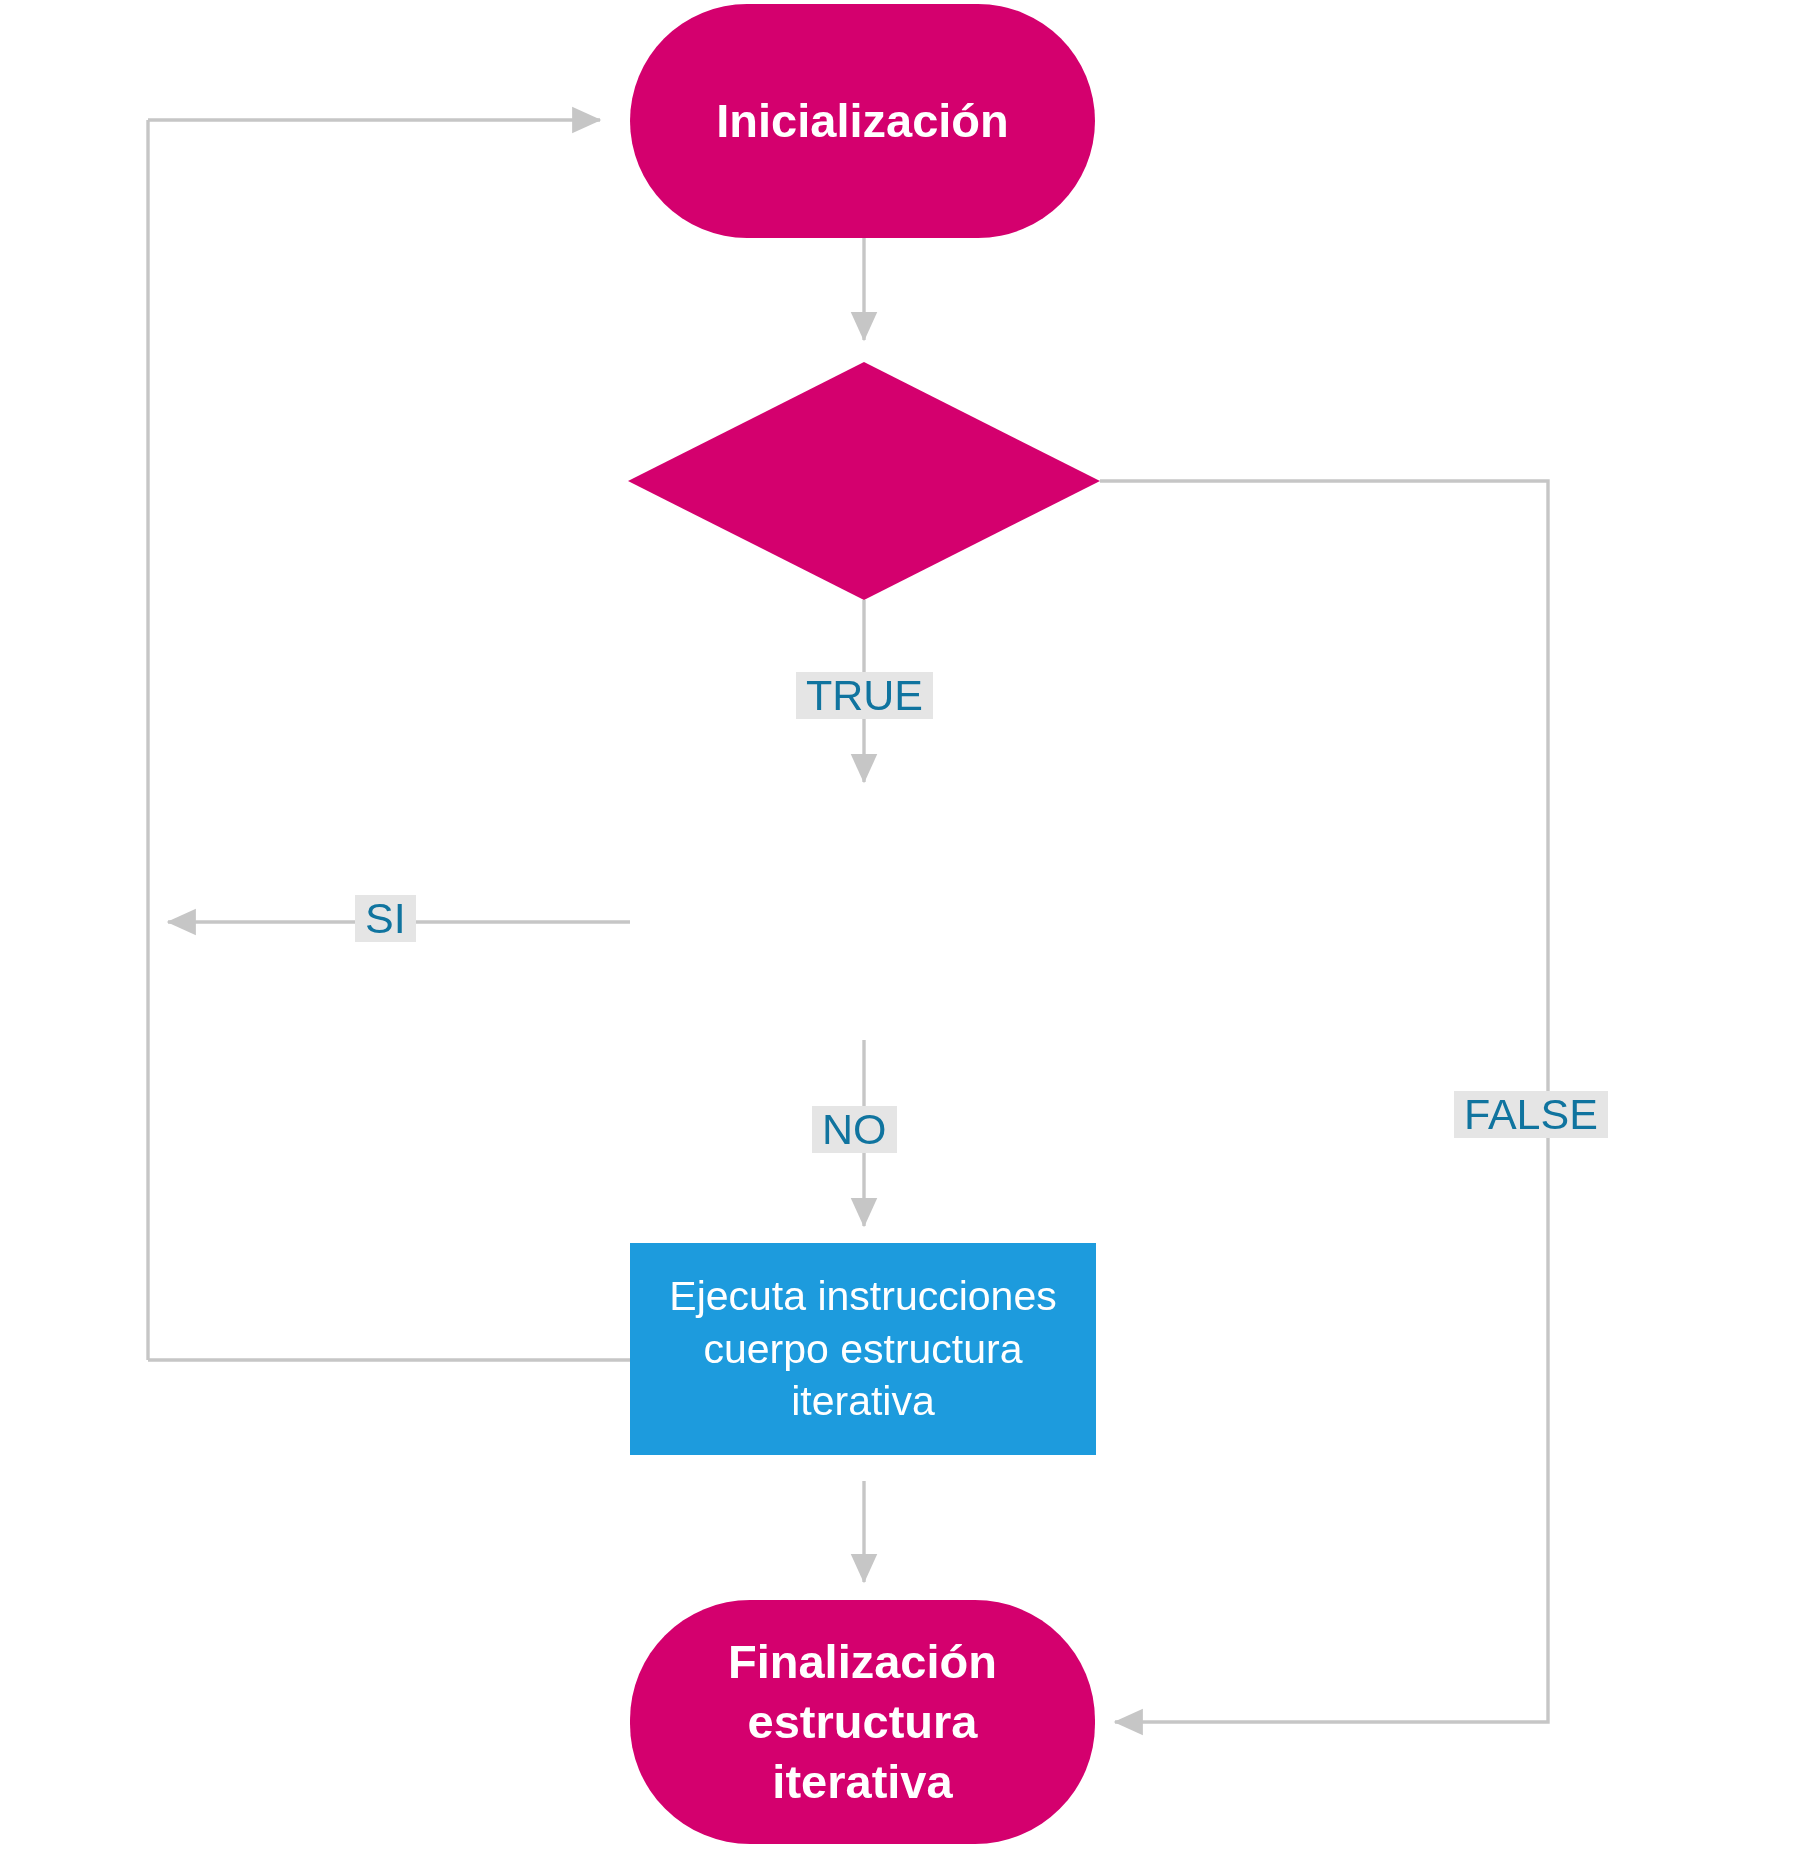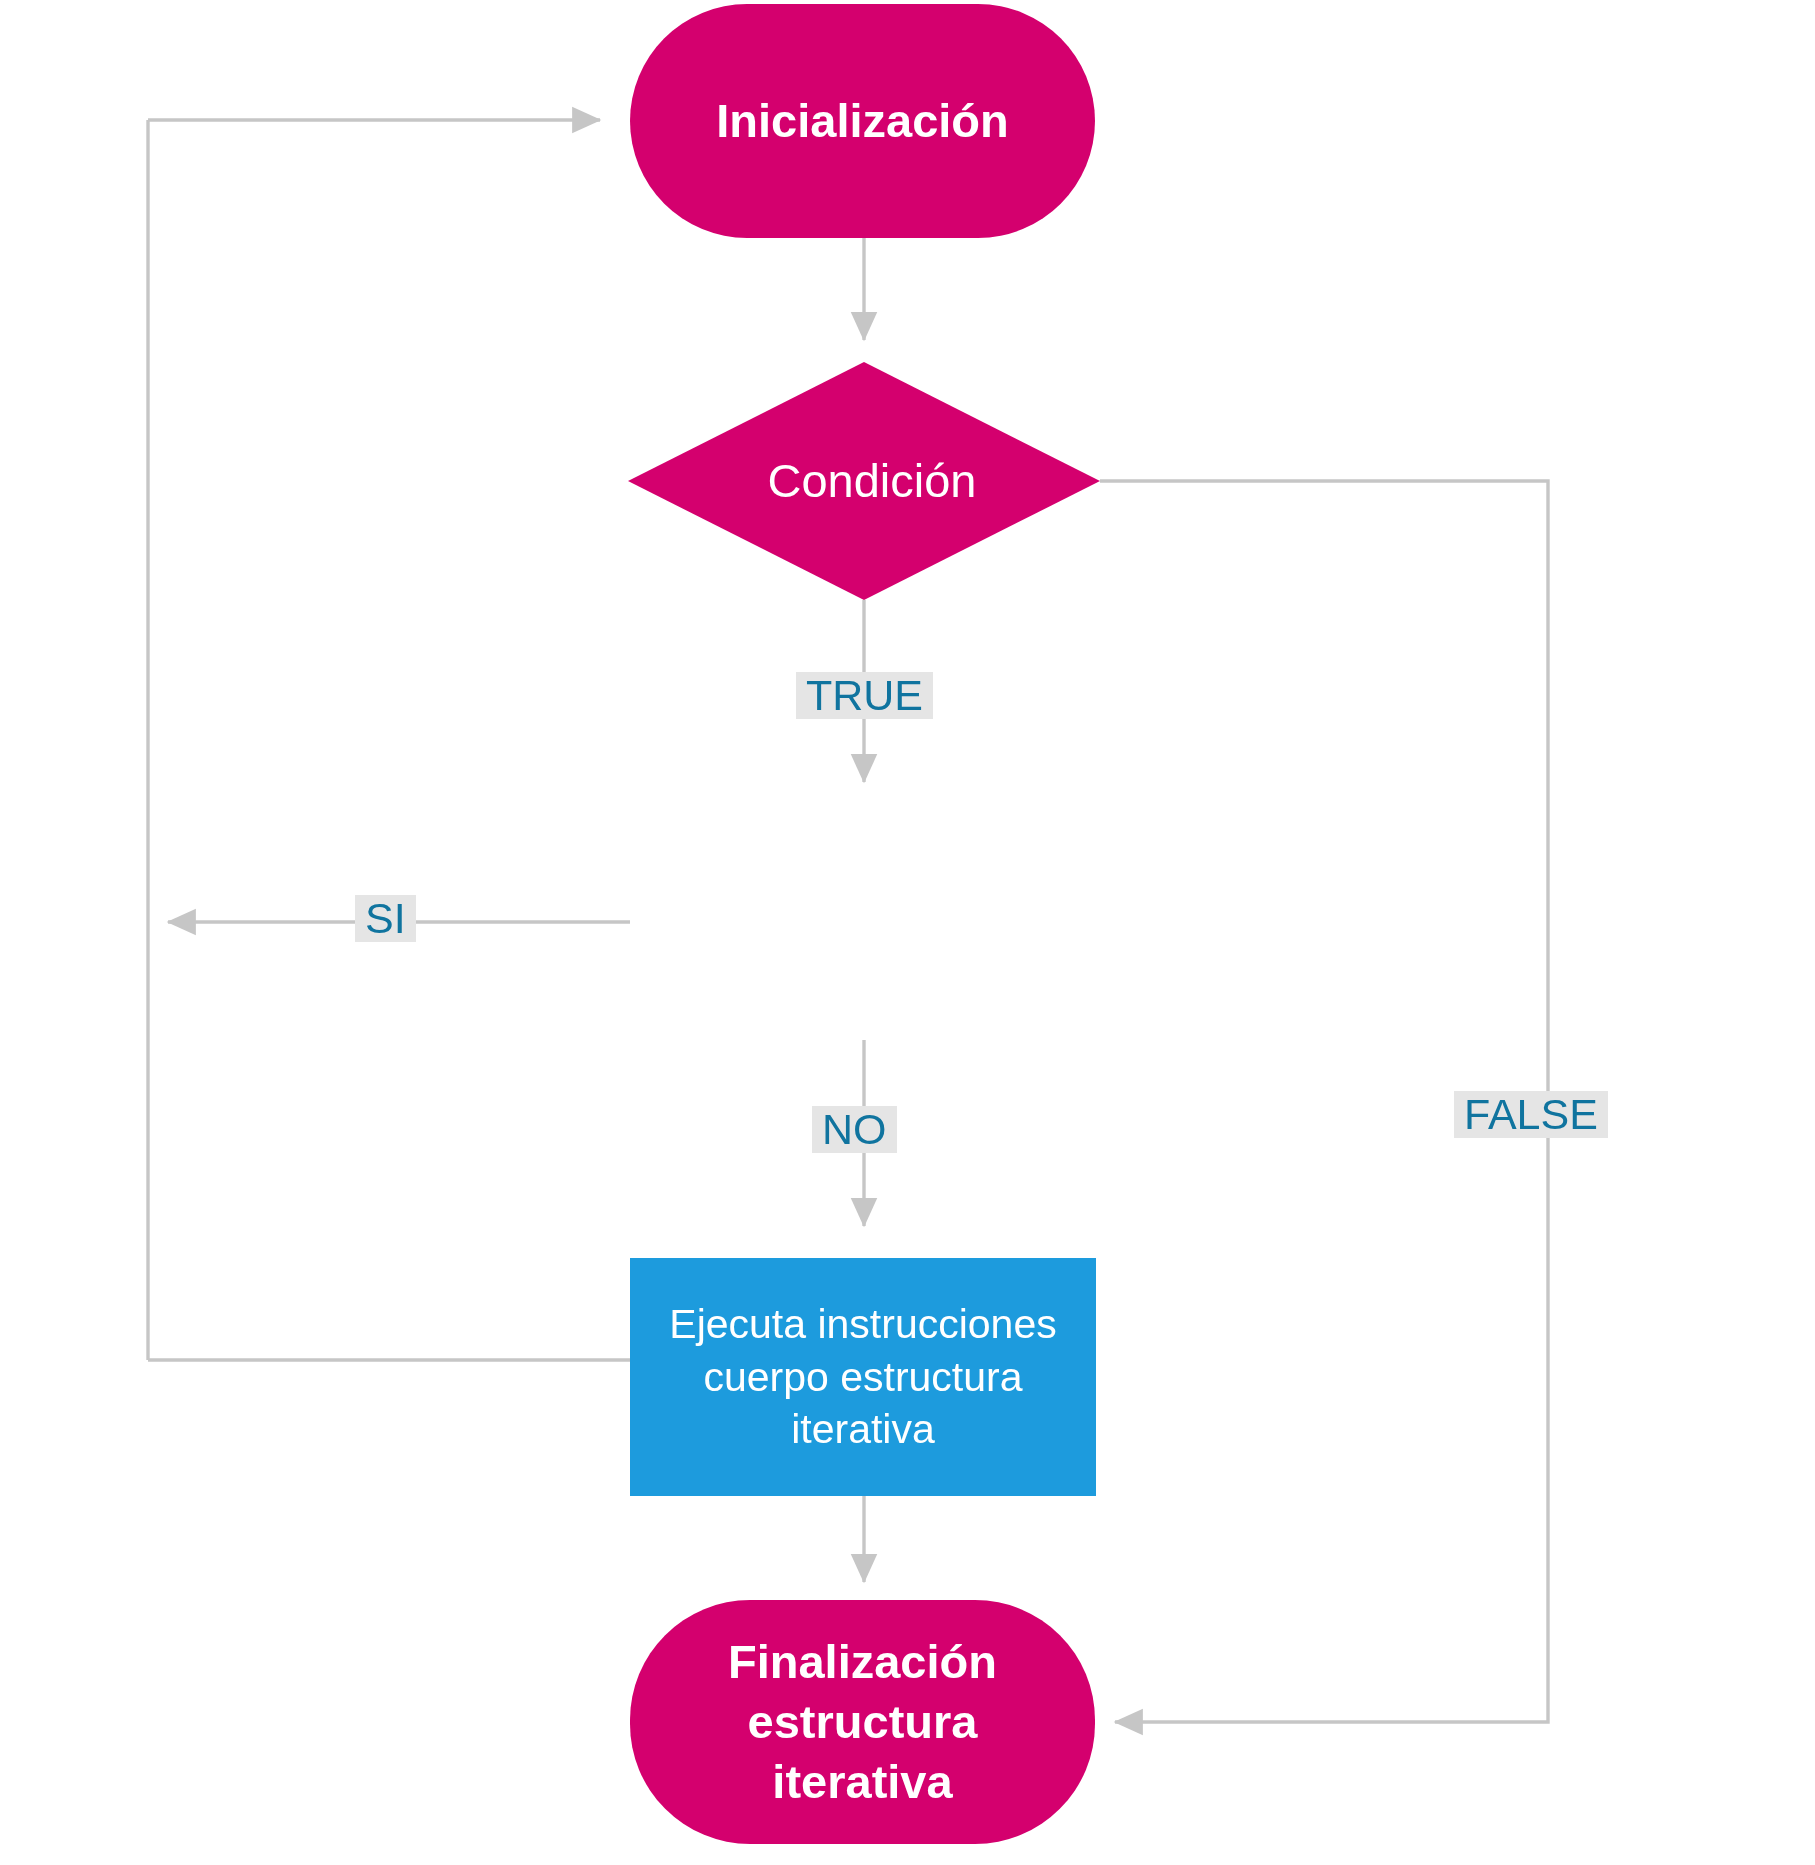--- a/index.html
+++ b/index.html
@@ -103,26 +103,23 @@
       <path d="M1100,481 L1548,481 L1548,1722 L1115,1722" marker-end="url(#arrowhead)"></path>
     </g>
 
     <polygon points="864,362 1100,481 864,600 628,481" fill="#d4006e"></polygon>
   </svg>
 
   <div class="node node-terminator" style="left:630px; top:4px; width:465px; height:234px; background:#d4006e;">
     <span class="nodetext">Inicialización</span>
   </div>
 
-  <div class="node node-decision" style="left:628px; top:362px; width:472px; height:238px;">
-    <span class="nodetext decision-label" style="transform: translateX(8px);">Condición</span>
-  </div>
 
 
-  <div class="node node-process" style="left:630px; top:1243px; width:466px; height:238px; background:#1d9bdd;margin-top:15px;">
+  <div class="node node-process" style="left:630px; top:1243px; width:466px; height:212px; background:#1d9bdd;">
     <span class="nodetext">Ejecuta instrucciones
 cuerpo estructura
 iterativa</span>
   </div>
 
   <div class="node node-terminator" style="left:630px; top:1600px; width:465px; height:244px; background:#d4006e;">
     <span class="nodetext">Finalización
 estructura
 iterativa</span>
   </div>

